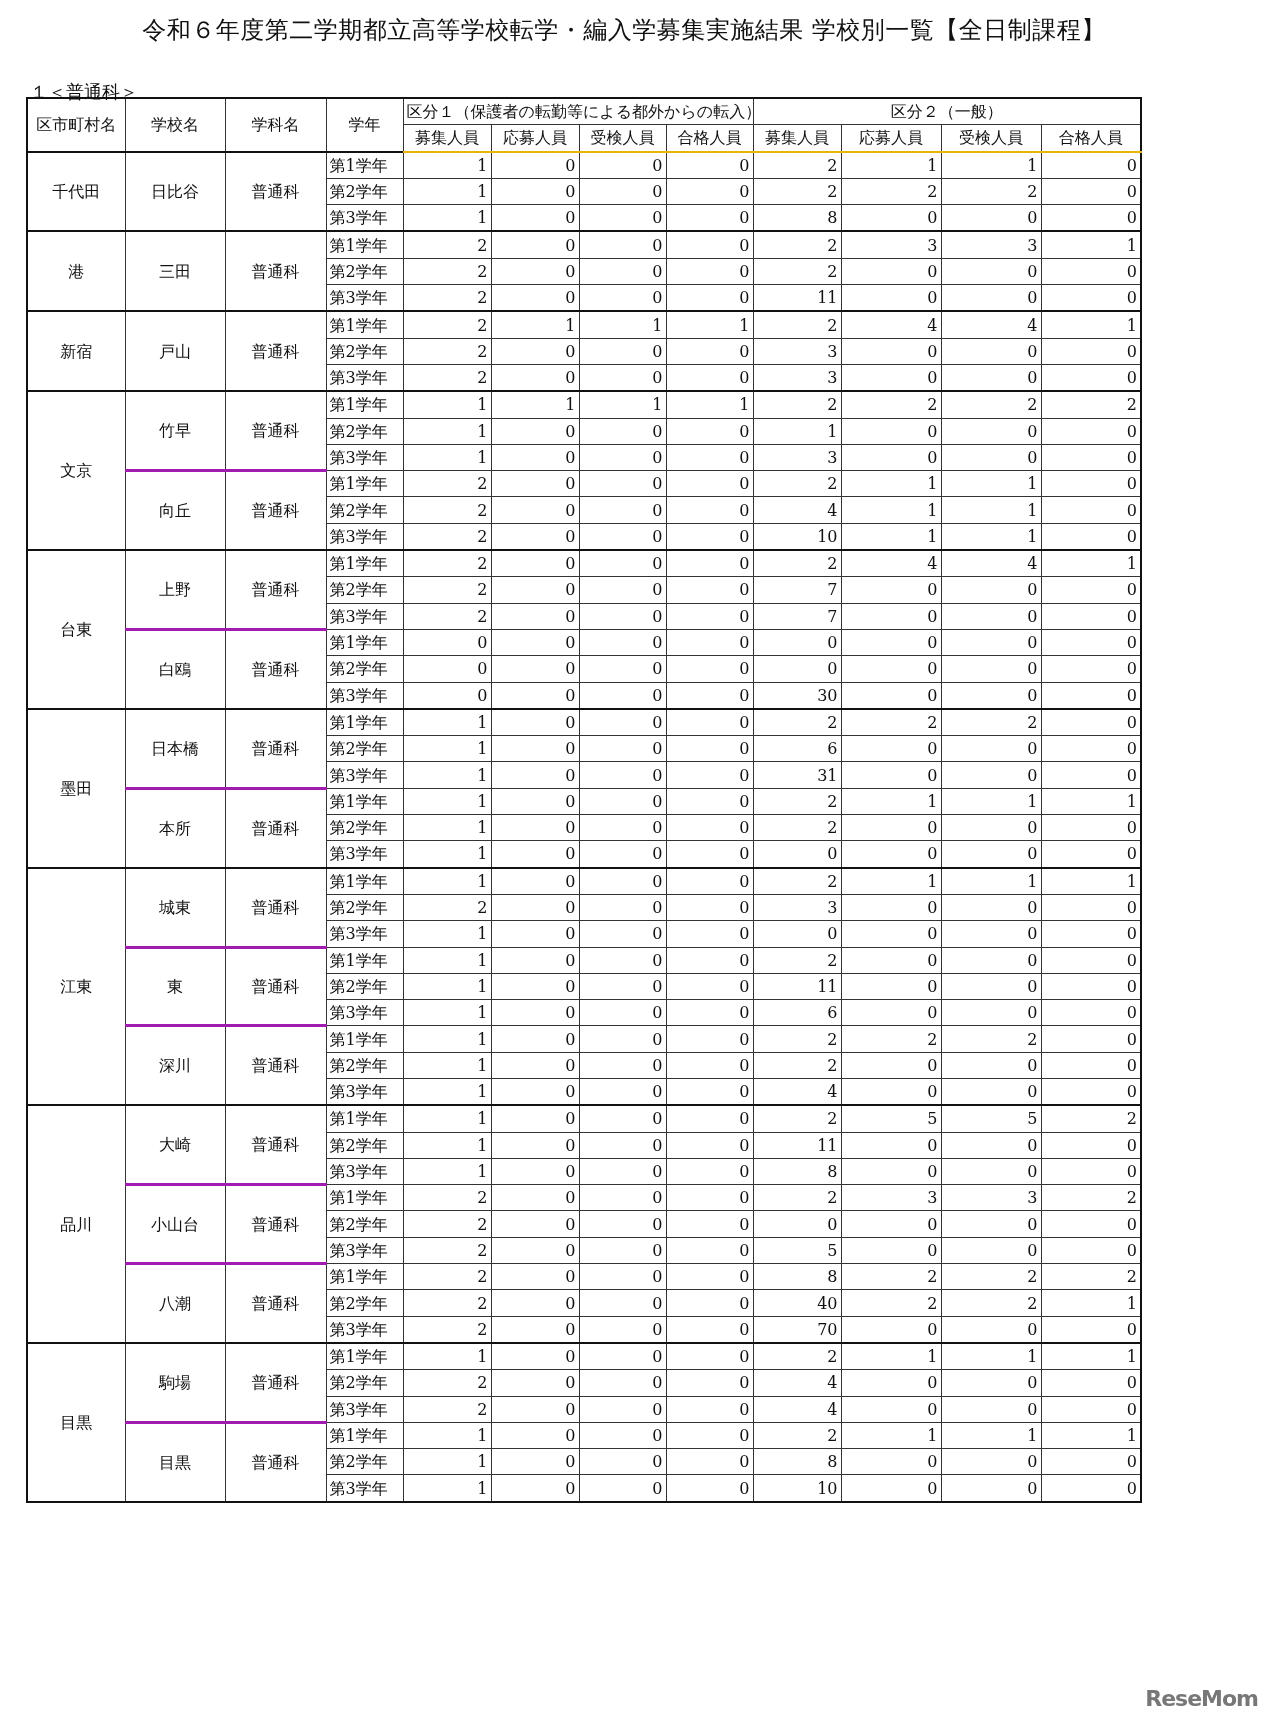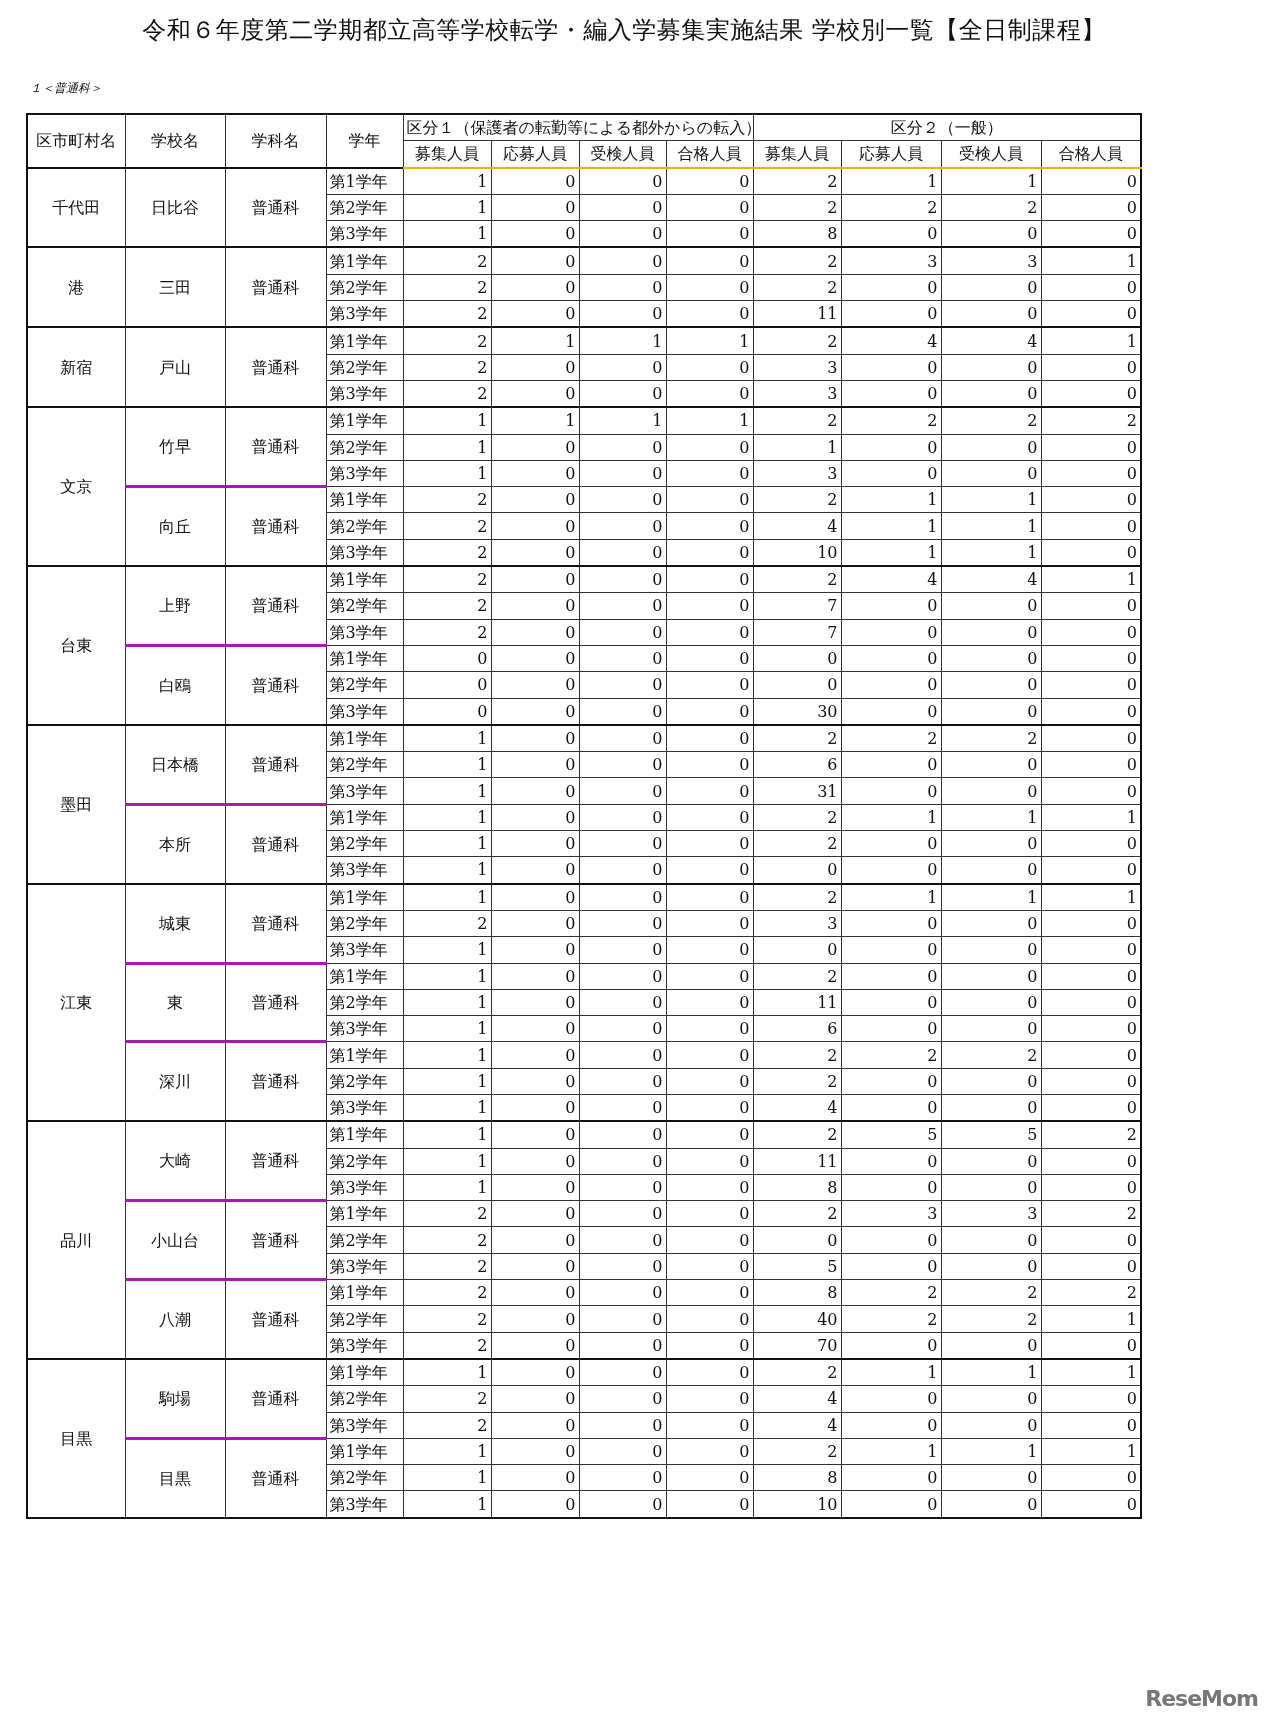--- a/index.html
+++ b/index.html
@@ -1,19 +1,19 @@
 <!DOCTYPE html>
 <html><head>
 <meta charset="utf-8">
 <style>
   html, body { margin:0; padding:0; background:#ffffff; }
   body { width:1280px; height:1728px; position:relative; font-family:"DejaVu Serif","Liberation Serif",serif; color:#111; }
   .title { position:absolute; top:14px; left:0; width:1248px; text-align:center; font-size:24px; letter-spacing:0.5px; }
-  .section { position:absolute; top:80px; left:30px; font-size:12px;font-style:italic; }
-  table.grid { position:absolute; top:97px; left:26px; border-collapse:collapse; table-layout:fixed; width:1114px; border:2px solid #111;margin-top:16px; }
+  .section { position:absolute; top:80px; left:30px; font-size:18px; }
+  table.grid { position:absolute; top:97px; left:26px; border-collapse:collapse; table-layout:fixed; width:1114px; border:2px solid #111; }
   table.grid col.c-ward { width:98px; }
   table.grid col.c-school { width:100px; }
   table.grid col.c-dept { width:101px; }
   table.grid col.c-year { width:77px; }
   table.grid col.c-n1 { width:88px; }
   table.grid col.c-n2 { width:88px; }
   table.grid col.c-n3 { width:87px; }
   table.grid col.c-n4 { width:87px; }
   table.grid col.c-n5 { width:88px; }
   table.grid col.c-n6 { width:100px; }

